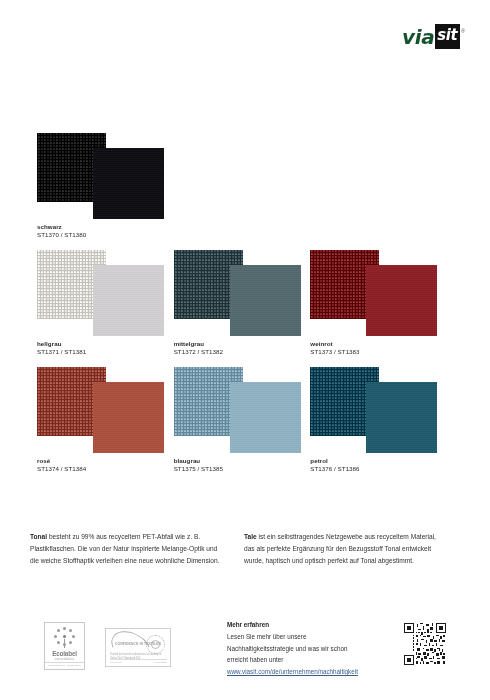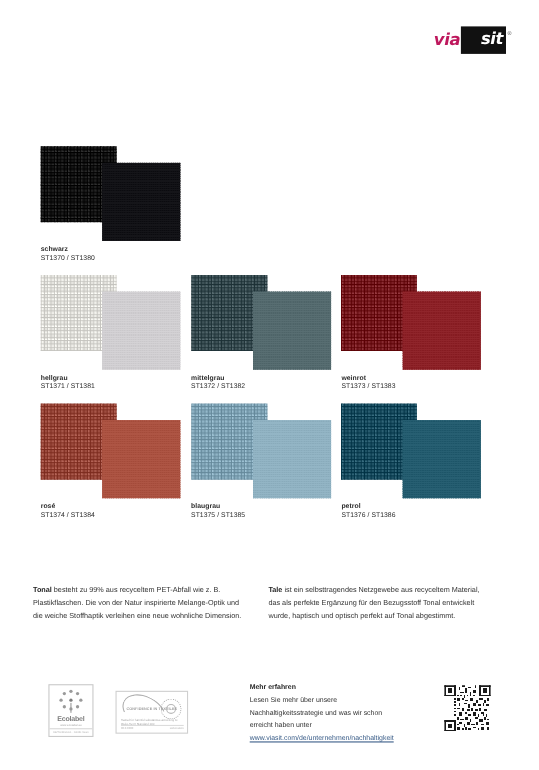--- a/index.html
+++ b/index.html
@@ -28,36 +28,36 @@
     top: 27px;
     right: 25px;
     display: flex;
     align-items: center;
     height: 19px;
   }
   .logo-via {
     font-family: "DejaVu Sans", sans-serif;
     font-style: italic;
     font-weight: 700;
-    font-size: 15px;
+    font-size: 20px;
     letter-spacing: -0.4px;
-    color: #be185d;
+    color: #14532d;
     line-height: 1;
     padding-right: 1px;
   }
   .logo-sit-box {
     background: #111111;
     color: #ffffff;
     font-family: "DejaVu Sans", sans-serif;
     font-style: italic;
     font-weight: 700;
     font-size: 15px;
     letter-spacing: -0.4px;
     line-height: 1;
-    padding: 4px 3px 6px 18px;
+    padding: 4px 3px 6px 2px;
   }
   .logo-reg {
     font-size: 5px;
     color: #555;
     align-self: flex-start;
     margin-left: 1px;
     margin-top: 1px;
   }
 
   

